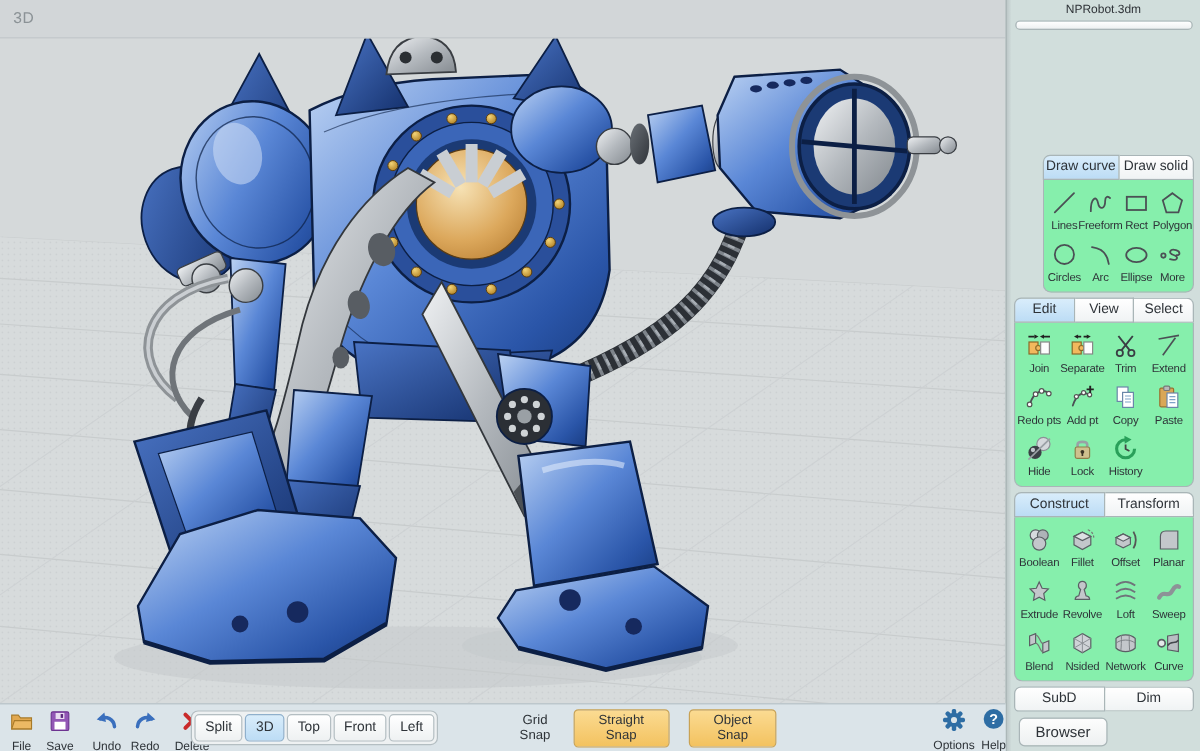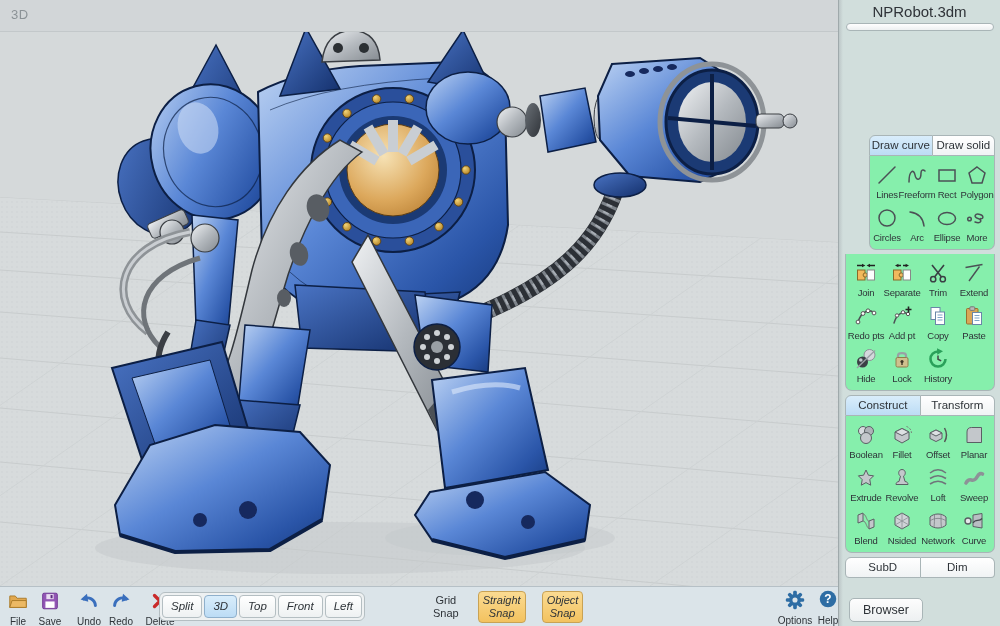--- a/index.html
+++ b/index.html
@@ -8,21 +8,21 @@
 
   
   .viewport { position:absolute; left:0; top:0; width:838px; height:586px; background:#d5d9da; overflow:hidden; }
   .viewport-header { position:absolute; left:0; top:0; width:100%; height:32px; background:#d2d6d8; border-bottom:1px solid #c3c8ca; }
   .vp-label { position:absolute; left:11px; top:7px; font-size:13px; color:#8b9296; letter-spacing:0.5px; }
   .scene { position:absolute; left:0; top:0; }
 
   
   .sidebar { position:absolute; left:838px; top:0; width:162px; height:626px; background:#d1dedc; border-left:1px solid #9fa9ab; }
   .sidebar::before { content:""; position:absolute; left:0; top:0; bottom:0; width:4px; background:linear-gradient(90deg,#bdc7c8,#d1dedc); }
-  .doc-title { text-align:center; font-size:15px; color:#2f3338; padding-top:3px; }
+  .doc-title { text-align:center; font-size:10px; color:#2f3338; padding-top:3px; }
   .hscroll { margin:3px 6px 0 7px; height:8px; background:linear-gradient(#ffffff,#edf0f1); border:1px solid #a9b5b7; border-radius:4px; }
 
   .palette { margin:0 5px 0 6px; }
   .palette.first { margin-top:104px;padding-left:24px; }
   .palette + .palette { margin-top:4px; }
   .tabs { display:flex; }
   .tab { flex:1; text-align:center; font-size:11.5px; color:#2e3338; padding:3px 0 4px;
          background:linear-gradient(#ffffff,#f0f3f4); border:1px solid #a9b5b7; border-left-width:0; cursor:default; white-space:nowrap; }
   .tab:first-child { border-left-width:1px; border-top-left-radius:6px; }
   .tab:last-child { border-top-right-radius:6px; }
@@ -42,34 +42,34 @@
 
   
   .bottombar { position:absolute; left:0; top:586px; width:838px; height:40px; background:#dbe4e9; border-top:1px solid #b6c0c6; }
   .bb-btn { display:flex; flex-direction:column; align-items:center; width:30px; cursor:default; }
   .bb-btn svg { width:22px; height:22px; }
   .bb-label { font-size:10px; color:#2e3338; margin-top:0px; }
   .bb-left { position:absolute; left:3px; top:3px; display:flex; }
   .bb-left .bb-btn + .bb-btn { margin-left:2px; }
   .bb-btn.ml { margin-left:9px !important; }
 
-  .view-group { position:absolute; left:159px; top:5px; display:flex; background:#eef1f2; border:1px solid #b4bec2; border-radius:6px; padding:2px; gap:2px;font-style:italic; }
+  .view-group { position:absolute; left:159px; top:5px; display:flex; background:#eef1f2; border:1px solid #b4bec2; border-radius:6px; padding:2px; gap:2px; }
   .vbtn { font-size:11.5px; color:#2e3338; padding:4px 8px 5px; background:linear-gradient(#ffffff,#eef1f2);
           border:1px solid #b4bec2; border-radius:4px; cursor:default; white-space:nowrap; }
   .vbtn.selected { background:linear-gradient(#d9edfb,#bcdcf5); border-color:#8fb0cc; }
 
   .coords { position:absolute; left:314px; top:3px; width:120px; }
   .coord-display { background:#ffffff; border:1px solid #a9b5b7; border-radius:2px; display:flex;
                    justify-content:space-between; padding:1px 8px 1px 10px; font-size:11px; color:#1e2226; height:16px; align-items:center; }
   .coord-row2 { display:flex; align-items:center; margin-top:2px; font-size:10.5px; color:#3a3f44; gap:2px; }
   .mini-input { width:47px; height:13px; background:#fff; border:1px solid #a9b5b7; border-radius:2px; font-size:10px; padding:0 2px; font-family:"Liberation Sans",sans-serif; }
 
   .snaps { position:absolute; left:430px; top:4px; display:flex; gap:16px; align-items:center; }
   .snap { font-size:11px; line-height:1.18; text-align:center; color:#2e3338; padding:3px 3px; border-radius:4px; cursor:default; }
-  .snap.active { background:linear-gradient(#fbdb92,#f3c25f); border:1px solid #c9a254; padding:2px 4px;font-style:italic; }
+  .snap.active { background:linear-gradient(#fbdb92,#f3c25f); border:1px solid #c9a254; padding:2px 20px; }
 
   .options-help { position:absolute; left:781px; top:2px; display:flex; gap:5px; }
   .options-help .bb-btn { width:28px; }
 </style>
 </head>
 <body>
 
 <div class="viewport">
   <svg class="scene" width="838" height="586" viewBox="0 0 838 586">
     <defs>
@@ -342,20 +342,25 @@
               <circle cx="4.5" cy="13" r="1.8" stroke="#4b5055" stroke-width="1.5" fill="none" stroke-linecap="round"></circle>
               <path d="M10,16 C16,18 18,14 13,12.5 C8,11 10,7 15,8.5 C19,9.7 18.5,13 15.5,12.6" stroke="#4b5055" stroke-width="1.5" fill="none" stroke-linecap="round"></path>
             </svg>
           </span>
           <span class="tlabel">More</span>
         </div>
       </div>
   </div>
 
   <div class="palette">
+    <div class="tabs">
+        <div class="tab selected">Edit</div>
+        <div class="tab">View</div>
+        <div class="tab">Select</div>
+      </div>
     <div class="pbody">
         <div class="tool">
           <span class="ticon">
             <svg viewBox="0 0 24 24">
               <path d="M3,4.5 L8,4.5 M21,4.5 L16,4.5" stroke="#222" stroke-width="1.6"></path>
               <polygon points="8,2.8 11.4,4.5 8,6.2" fill="#222"></polygon>
               <polygon points="16,2.8 12.6,4.5 16,6.2" fill="#222"></polygon>
               <rect x="3.5" y="9" width="7.5" height="10" fill="#f2b95d" stroke="#8a6a28"></rect>
               <circle cx="11.2" cy="14" r="2.1" fill="#f2b95d" stroke="#8a6a28"></circle>
               <rect x="13.2" y="9" width="7.3" height="10" fill="#fdfdfd" stroke="#888"></rect>

